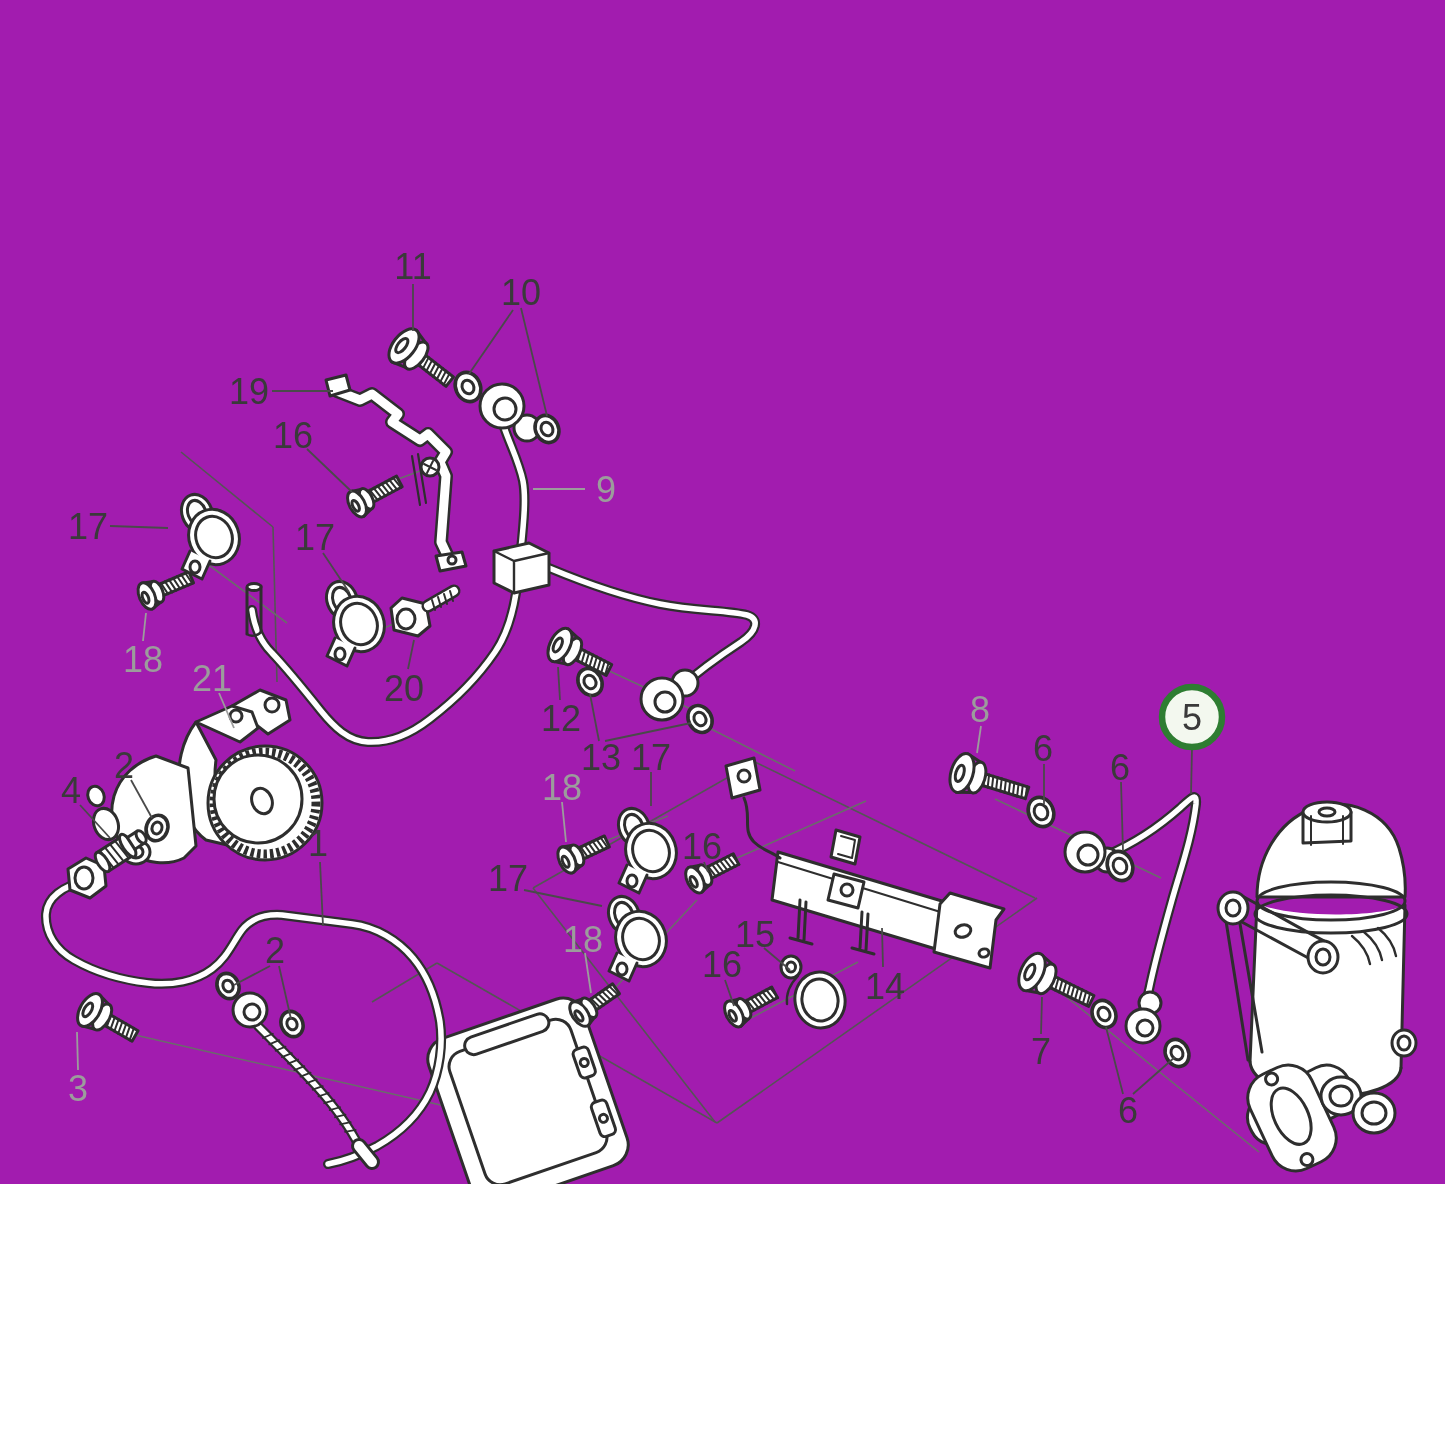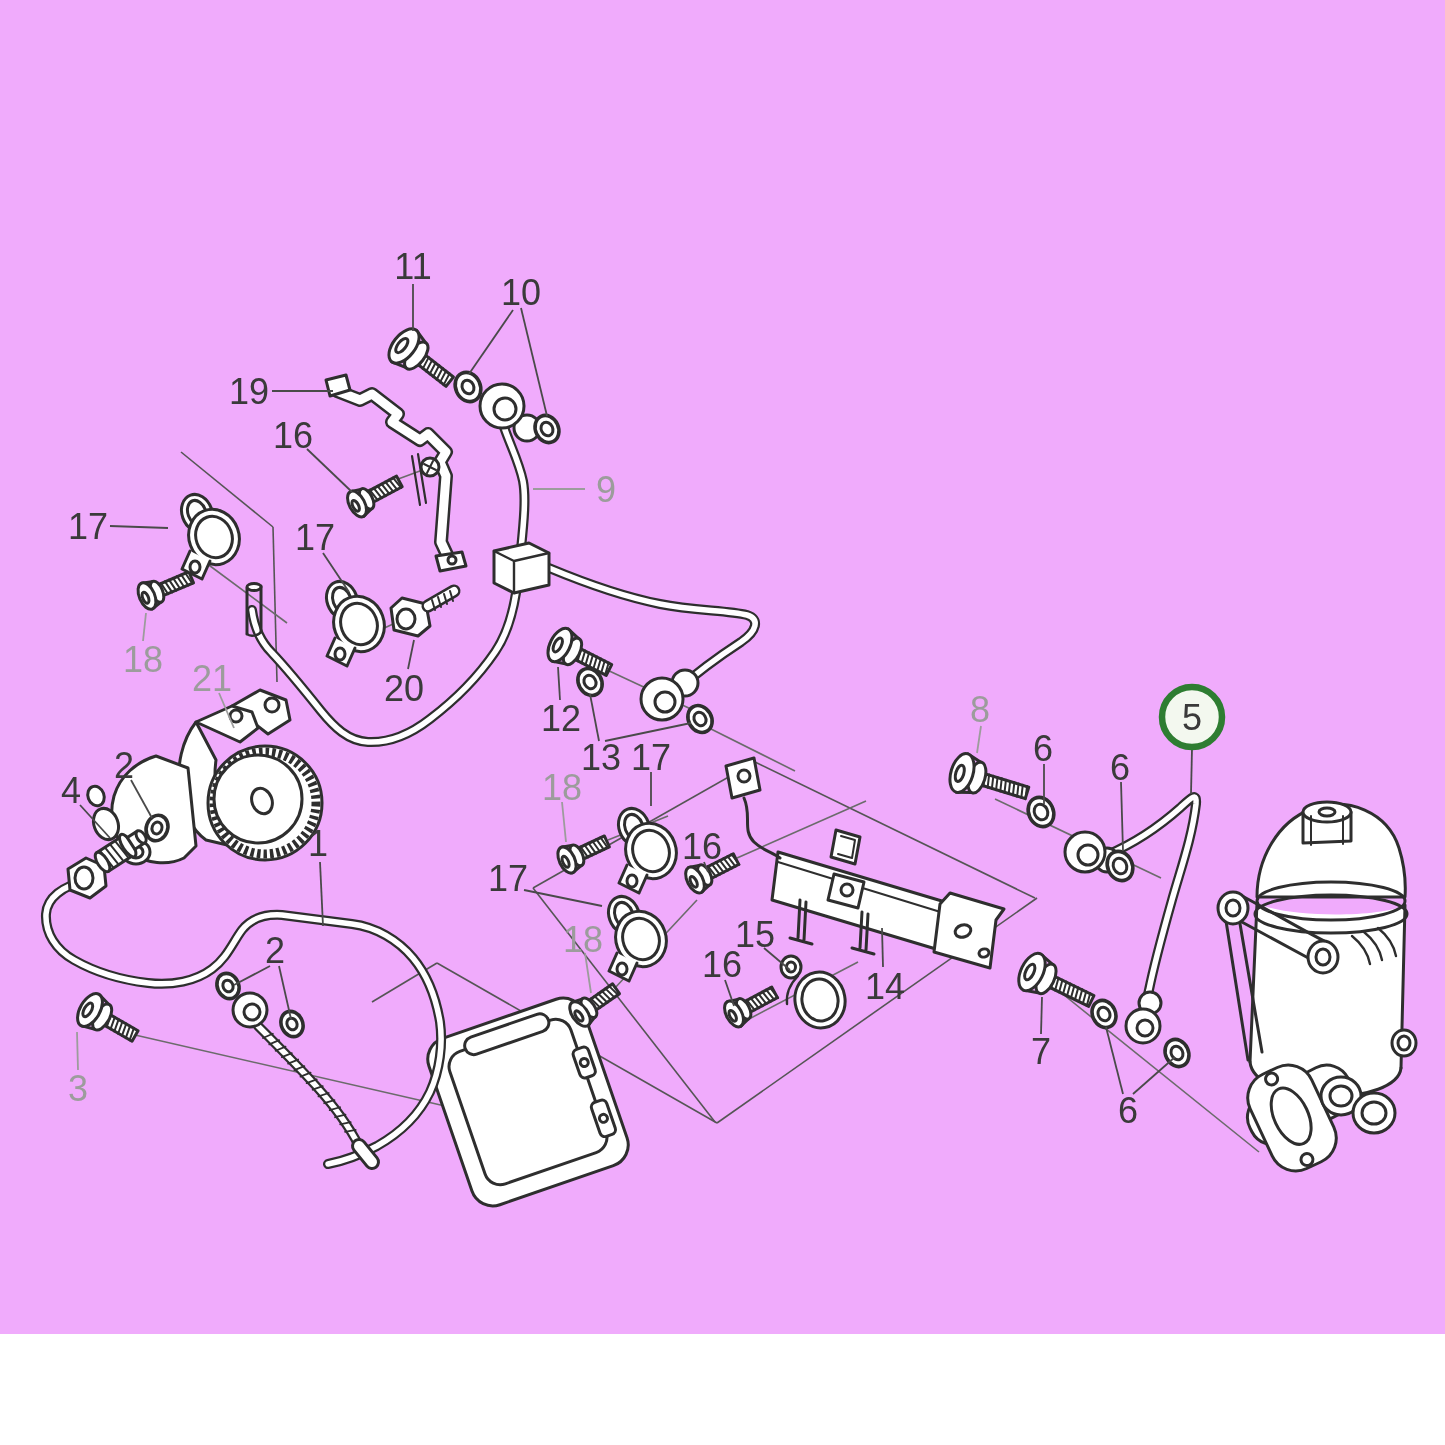--- a/index.html
+++ b/index.html
@@ -1,16 +1,16 @@
 <!DOCTYPE html>
 <html><head>
 <meta charset="utf-8">
 <style>
   html,body{margin:0;padding:0;background:#ffffff;}
-  .stage{width:1445px;height:1334px;position:relative;background:#f0abfc;overflow:hidden;}
+  .stage{width:1445px;height:1184px;position:relative;background:#a21caf;overflow:hidden;}
   svg{display:block;}
   .part{fill:#ffffff;stroke:#2e2e2e;stroke-width:3;stroke-linecap:round;stroke-linejoin:round;}
   .ln{fill:none;stroke:#2e2e2e;stroke-width:3;stroke-linecap:round;stroke-linejoin:round;}
   .thin{fill:none;stroke:#6b6b6b;stroke-width:1.6;}
   .bound{fill:none;stroke:#555;stroke-width:1.6;}
   .tube{fill:none;stroke:#2e2e2e;stroke-width:10;stroke-linecap:round;stroke-linejoin:round;}
   .tube-i{fill:none;stroke:#ffffff;stroke-width:5.5;stroke-linecap:round;stroke-linejoin:round;}
   .callout-text{font-family:"Liberation Sans", sans-serif;font-size:36px;text-anchor:middle;}
   .leader{fill:none;stroke-width:1.8;}
 </style>

